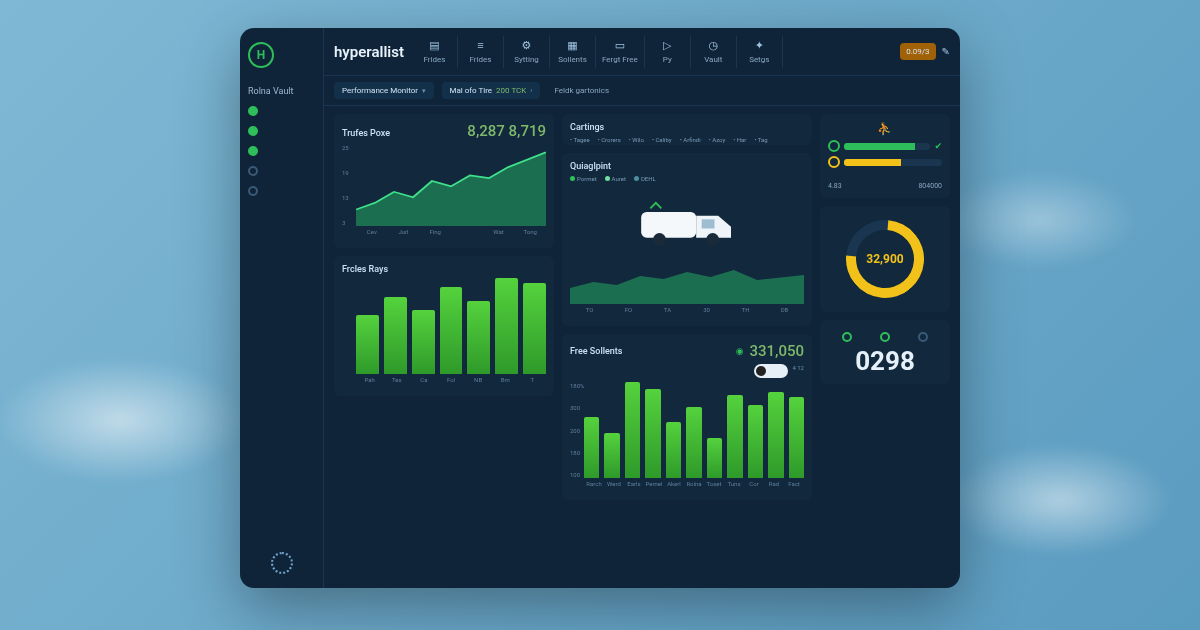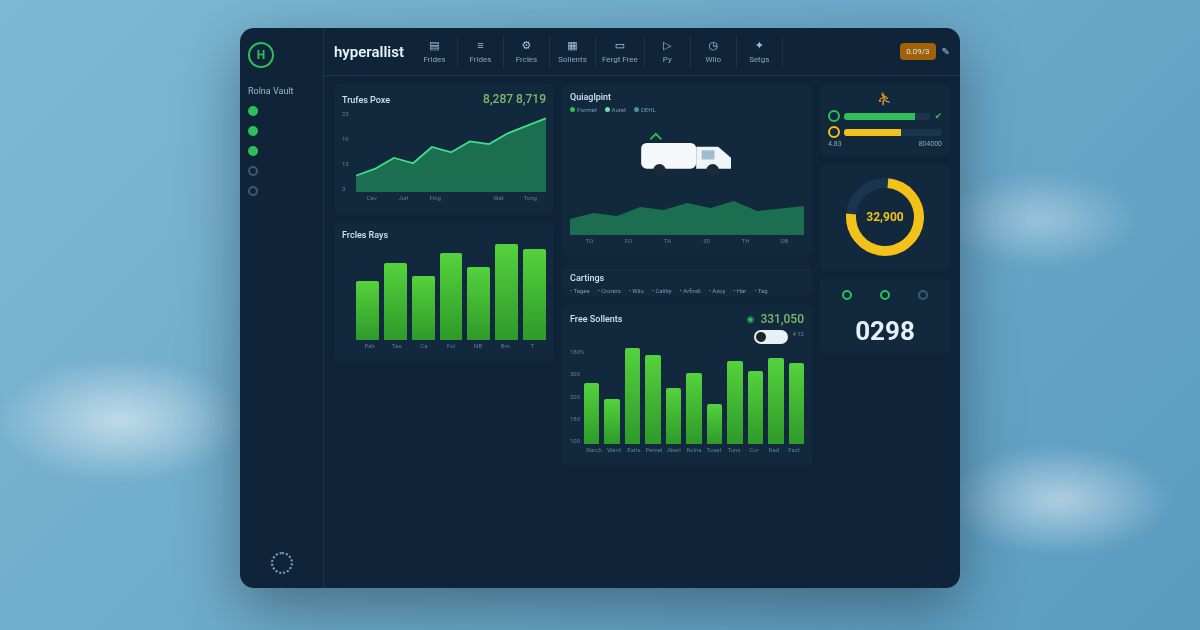--- a/index.html
+++ b/index.html
@@ -82,21 +82,21 @@
     padding:4px 8px; display:flex; align-items:center; gap:4px; color:#cfe3f5;
     cursor:pointer;
   }
   .chip .chev { font-size:7px; color:#6f8fab; }
   .mini { font-size:8px; color:#8aa6bf; padding:4px 6px; }
 
   .content { flex:1; display:grid; grid-template-columns: 220px 250px 130px; gap:8px; padding:8px 10px 10px; }
 
   .card { background:#11283d; border-radius:6px; padding:8px; position:relative; }
   .card h4 { font-size:9px; color:#cde2f4; font-weight:500; margin-bottom:4px; display:flex; justify-content:space-between; align-items:baseline;}
-  .val { color:#7fb86a; font-size:12px; }
+  .val { color:#7fb86a; font-size:15px; }
 
   .col { display:flex; flex-direction:column; gap:8px; }
 
   .chart-area { height: 96px; position:relative; }
   .axis-y { position:absolute; left:0; top:0; bottom:14px; width:14px; display:flex; flex-direction:column; justify-content:space-between; font-size:6px; color:#5f7f9b; }
   .axis-x { position:absolute; left:14px; right:0; bottom:0; height:12px; display:flex; justify-content:space-between; font-size:6px; color:#5f7f9b; }
   .axis-x span { flex:1; text-align:center; }
   .plot { position:absolute; left:14px; right:0; top:0; bottom:14px; }
   .plot svg { width:100%; height:100%; }
 
@@ -106,24 +106,24 @@
   .legend-row { display:flex; gap:8px; font-size:6px; color:#7a98b3; margin-top:4px; flex-wrap:wrap;}
   .ldot { width:5px; height:5px; border-radius:50%; background:#2fbf5a; display:inline-block; margin-right:2px; }
 
   .van-box { height:74px; display:flex; align-items:center; justify-content:center; margin:4px 0;}
   .van-box svg { width:110px; height:60px; }
 
   .rail { display:flex; flex-direction:column; gap:8px; }
   .prog { height:7px; background:#1a3550; border-radius:3px; overflow:hidden; }
   .prog .fill { height:100%; background:#2fbf5a; }
   .prog .fill.y { background:#f2c21a; }
-  .two { display:flex; justify-content:space-between; font-size:7px; color:#8aa6bf; margin-top:2px;}
+  .two { display:flex; justify-content:space-between; font-size:7px; color:#8aa6bf; margin-top:14px;}
   .ring { width:78px; height:78px; border-radius:50%; border:10px solid #f2c21a; border-top-color:#1a3550; transform:rotate(-40deg); margin:6px auto; position:relative;}
   .ring span { position:absolute; inset:0; display:flex; align-items:center; justify-content:center; transform:rotate(40deg); font-size:12px; font-weight:700; color:#f2c21a;}
-  .bignum { font-size:26px; font-weight:700; color:#e6f0fa; text-align:center; margin-top:16px;}
+  .bignum { font-size:26px; font-weight:700; color:#e6f0fa; text-align:center; margin-top:4px;}
   .tiny-dots { display:flex; justify-content:space-around; margin:4px 0;}
   .tiny-dots .d { width:10px; height:10px; border-radius:50%; border:2px solid #2fbf5a; }
   .tiny-dots .d.off { border-color:#3a5a78; }
   .togglepill { width:34px; height:14px; border-radius:8px; background:#e8f0f7; position:relative; margin-left:auto;}
   .togglepill::after { content:""; position:absolute; width:10px; height:10px; border-radius:50%; background:#222; left:2px; top:2px;}
 
   .micro { font-size:6px; color:#6f8fab; }
 </style>
 </head>
 <body>
@@ -164,46 +164,58 @@
       <div class="tab">
           <span class="glyph">▤</span>
           <span>Frides</span>
         </div>
       <div class="tab">
           <span class="glyph">≡</span>
           <span>Frides</span>
         </div>
       <div class="tab">
           <span class="glyph">⚙</span>
-          <span>Frcles</span>
+          <span>Sytting</span>
         </div>
       <div class="tab">
           <span class="glyph">▦</span>
           <span>Sollents</span>
         </div>
       <div class="tab">
           <span class="glyph">▭</span>
           <span>Fergt Free</span>
         </div>
       <div class="tab">
           <span class="glyph">▷</span>
           <span>Py</span>
         </div>
       <div class="tab">
           <span class="glyph">◷</span>
-          <span>Wilo</span>
+          <span>Vault</span>
         </div>
       <div class="tab">
           <span class="glyph">✦</span>
           <span>Setgs</span>
         </div>
       <div class="pill">0.09/3</div>
       <span class="editico">✎</span>
     </div>
 
+    <div class="rowbar">
+      <div class="chip">
+          <span>Performance Monitor</span>
+          <span class="chev">▾</span>
+        </div>
+      <div class="chip">
+          <span>Mal ofo Tire</span>
+          <span class="val" style="font-size:8px">200 TCK</span>
+          <span class="chev">›</span>
+        </div>
+      <div class="mini">Feldk gartonics</div>
+    </div>
 
     <div class="content">
 
       <div class="col">
         <div class="card">
           <h4>
               <span>Trufes Poxe</span>
               <span class="val">8,287 8,719</span>
             </h4>
           <div class="chart-area">
@@ -251,74 +263,74 @@
                 <span>Fol</span>
                 <span>NB</span>
                 <span>Bm</span>
                 <span>T</span>
               </div>
           </div>
         </div>
       </div>
 
       <div class="col">
-        <div class="card">
-          <h4>
-              <span>Quiaglpint</span>
-            </h4>
-          <div class="legend-row">
-            <span><i class="ldot"></i><span>Pormet</span></span>
-            <span><i class="ldot" style="background:#6fe0a0"></i><span>Auret</span></span>
-            <span><i class="ldot" style="background:#4a8fa0"></i><span>DEHL</span></span>
-          </div>
-          <div class="van-box">
-            <svg viewBox="0 0 120 60">
-                <rect x="10" y="18" width="60" height="28" rx="6" fill="#f4f8fb"></rect>
-                <path d="M70 22 h24 l14 12 v12 h-38 z" fill="#eef4f8"></path>
-                <circle cx="30" cy="48" r="7" fill="#1a2a38"></circle>
-                <circle cx="88" cy="48" r="7" fill="#1a2a38"></circle>
-                <rect x="76" y="26" width="14" height="10" fill="#9fbdd2"></rect>
-                <path d="M20 14 l6 -6 l6 6" stroke="#2fbf5a" stroke-width="2" fill="none"></path>
-              </svg>
-          </div>
-          <div class="chart-area" style="height:54px">
-            <div class="plot" style="left:0">
-              <svg viewBox="0 0 100 40" preserveAspectRatio="none">
-                <path d="M0,24 L10,18 L20,21 L30,12 L40,15 L50,8 L60,13 L70,6 L80,16 L100,11 L100,40 L0,40 Z" fill="#1e7a54" opacity=".85"></path>
-              </svg>
-            </div>
-            <div class="axis-x" style="left:0">
-              <span>TO</span>
-                <span>FO</span>
-                <span>TA</span>
-                <span>30</span>
-                <span>TH</span>
-                <span>DB</span>
-            </div>
-          </div>
-        </div>
-
         <div class="card" style="padding-bottom:2px">
           <h4>
               <span>Cartings</span>
             </h4>
           <div class="legend-row" id="cartings-legend">
               <span>• Tagee</span>
               <span>• Crorers</span>
               <span>• Wilo</span>
               <span>• Caliby</span>
               <span>• Arfindi</span>
               <span>• Azoy</span>
               <span>• Har</span>
               <span>• Tag</span>
             </div>
         </div>
 
         <div class="card">
           <h4>
+              <span>Quiaglpint</span>
+            </h4>
+          <div class="legend-row">
+            <span><i class="ldot"></i><span>Pormet</span></span>
+            <span><i class="ldot" style="background:#6fe0a0"></i><span>Auret</span></span>
+            <span><i class="ldot" style="background:#4a8fa0"></i><span>DEHL</span></span>
+          </div>
+          <div class="van-box">
+            <svg viewBox="0 0 120 60">
+                <rect x="10" y="18" width="60" height="28" rx="6" fill="#f4f8fb"></rect>
+                <path d="M70 22 h24 l14 12 v12 h-38 z" fill="#eef4f8"></path>
+                <circle cx="30" cy="48" r="7" fill="#1a2a38"></circle>
+                <circle cx="88" cy="48" r="7" fill="#1a2a38"></circle>
+                <rect x="76" y="26" width="14" height="10" fill="#9fbdd2"></rect>
+                <path d="M20 14 l6 -6 l6 6" stroke="#2fbf5a" stroke-width="2" fill="none"></path>
+              </svg>
+          </div>
+          <div class="chart-area" style="height:54px">
+            <div class="plot" style="left:0">
+              <svg viewBox="0 0 100 40" preserveAspectRatio="none">
+                <path d="M0,24 L10,18 L20,21 L30,12 L40,15 L50,8 L60,13 L70,6 L80,16 L100,11 L100,40 L0,40 Z" fill="#1e7a54" opacity=".85"></path>
+              </svg>
+            </div>
+            <div class="axis-x" style="left:0">
+              <span>TO</span>
+                <span>FO</span>
+                <span>TA</span>
+                <span>30</span>
+                <span>TH</span>
+                <span>DB</span>
+            </div>
+          </div>
+        </div>
+
+        <div class="card">
+          <h4>
             <span>Free Sollents</span>
             <span style="display:flex;align-items:center;gap:6px">
               <span style="color:#2fbf5a;font-size:9px">◉</span>
               <span class="val">331,050</span>
             </span>
           </h4>
           <div style="display:flex;justify-content:flex-end;margin:2px 0 4px">
             <div class="togglepill"></div>
             <span class="micro" style="margin-left:4px">4 12</span>
           </div>

